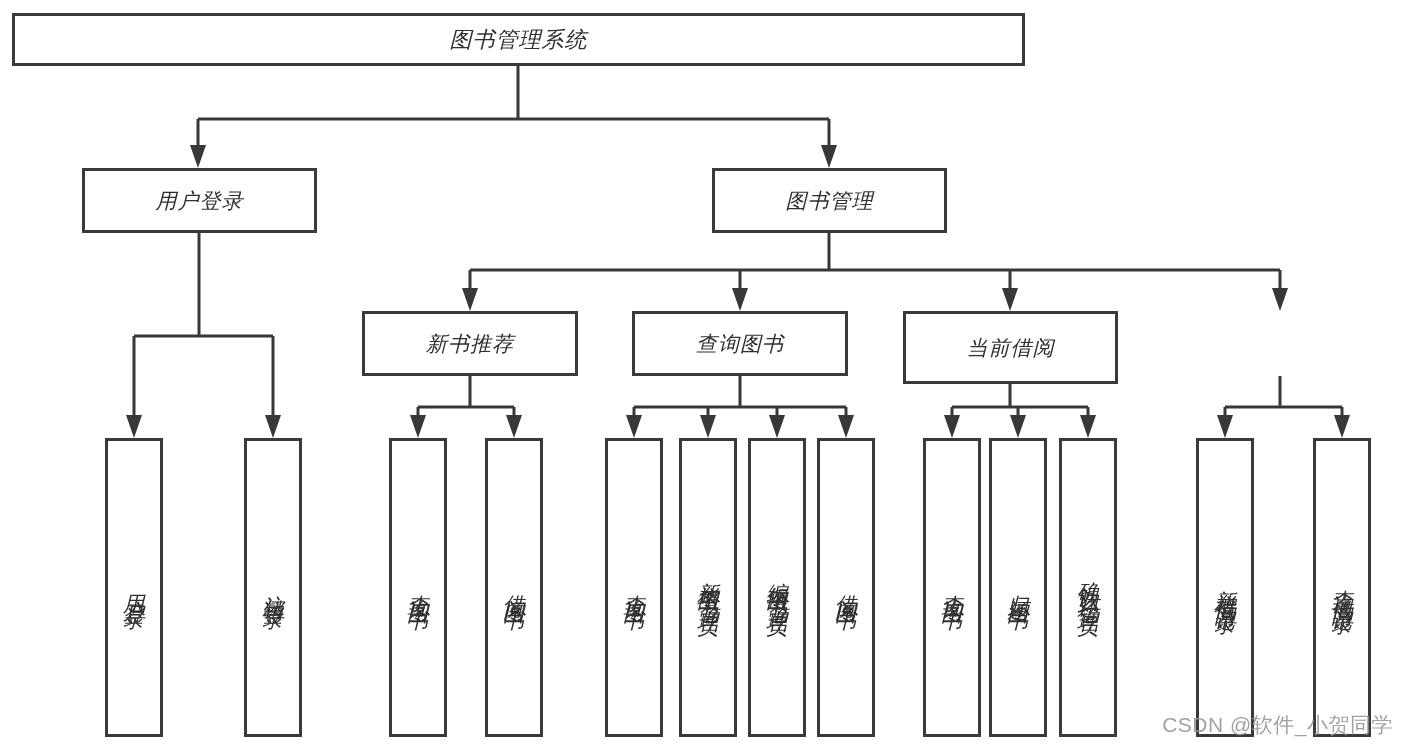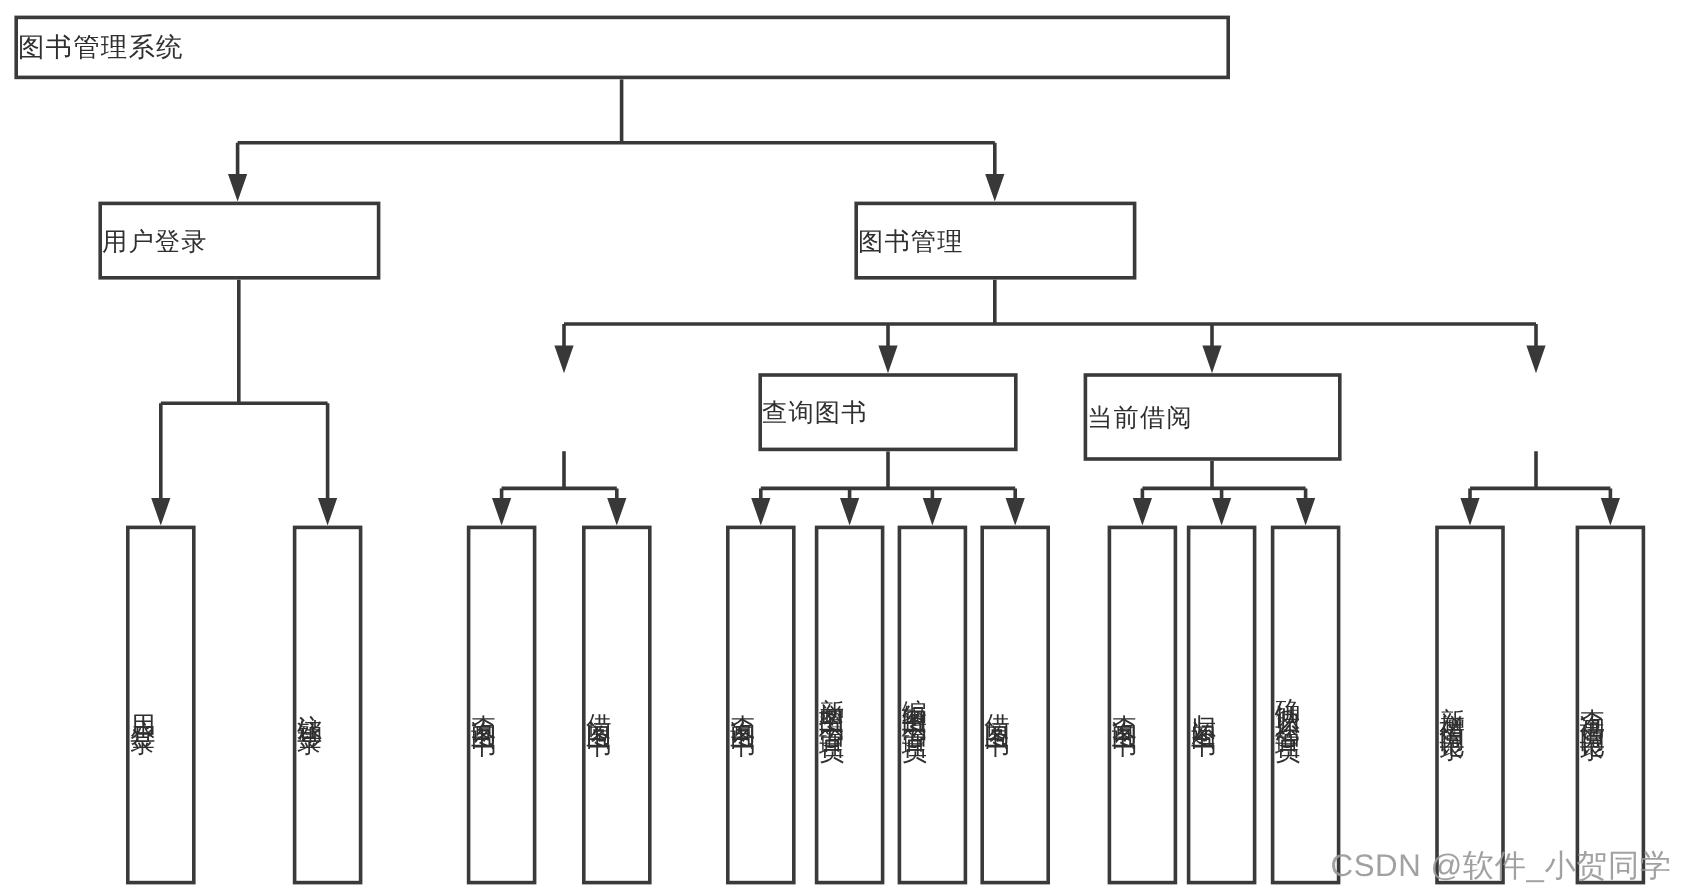--- a/index.html
+++ b/index.html
@@ -17,37 +17,38 @@
     overflow:hidden;
     font-family:"Liberation Sans","DejaVu Sans",sans-serif;
   }
   #connectors{position:absolute;left:0;top:0;width:1405px;height:747px;}
   #connectors .wires{stroke:var(--line);stroke-width:3;fill:none;}
   #connectors .heads{fill:var(--line);stroke:none;}
   .node{
     position:absolute;box-sizing:border-box;
     border:3px solid var(--border);
     background:#ffffff;
-    display:flex;align-items:center;justify-content:flex-start;
+    display:flex;align-items:center;justify-content:center;
     color:var(--text);
     font-size:21px;
     letter-spacing:1px;
     z-index:2;
+    font-style:italic;
   }
   .node.root{font-size:22px;}
   .leaf .label{
     writing-mode:vertical-rl;
     text-orientation:mixed;
     letter-spacing:5px;
     line-height:1;
   }
   #watermark{
     position:absolute;
     right:12px;bottom:8px;
-    font-size:26px;
+    font-size:21px;
     color:var(--watermark);
     opacity:.92;
     letter-spacing:.5px;
     z-index:3;
     white-space:nowrap;
   }
 </style>
 </head>
 <body>
 
@@ -75,20 +76,23 @@
     <span class="label">图书管理系统</span>
   </div>
 
   <div class="node l2" style="left:82px;top:168px;width:235px;height:65px">
     <span class="label">用户登录</span>
   </div>
   <div class="node l2" style="left:712px;top:168px;width:235px;height:65px">
     <span class="label">图书管理</span>
   </div>
 
+  <div class="node l3" style="left:362px;top:311px;width:216px;height:65px">
+    <span class="label">新书推荐</span>
+  </div>
   <div class="node l3" style="left:632px;top:311px;width:216px;height:65px">
     <span class="label">查询图书</span>
   </div>
   <div class="node l3" style="left:903px;top:311px;width:215px;height:73px">
     <span class="label">当前借阅</span>
   </div>
 
   <div class="node leaf" style="left:105px;top:438px;width:58px;height:299px">
     <span class="label">用户登录</span>
   </div>

